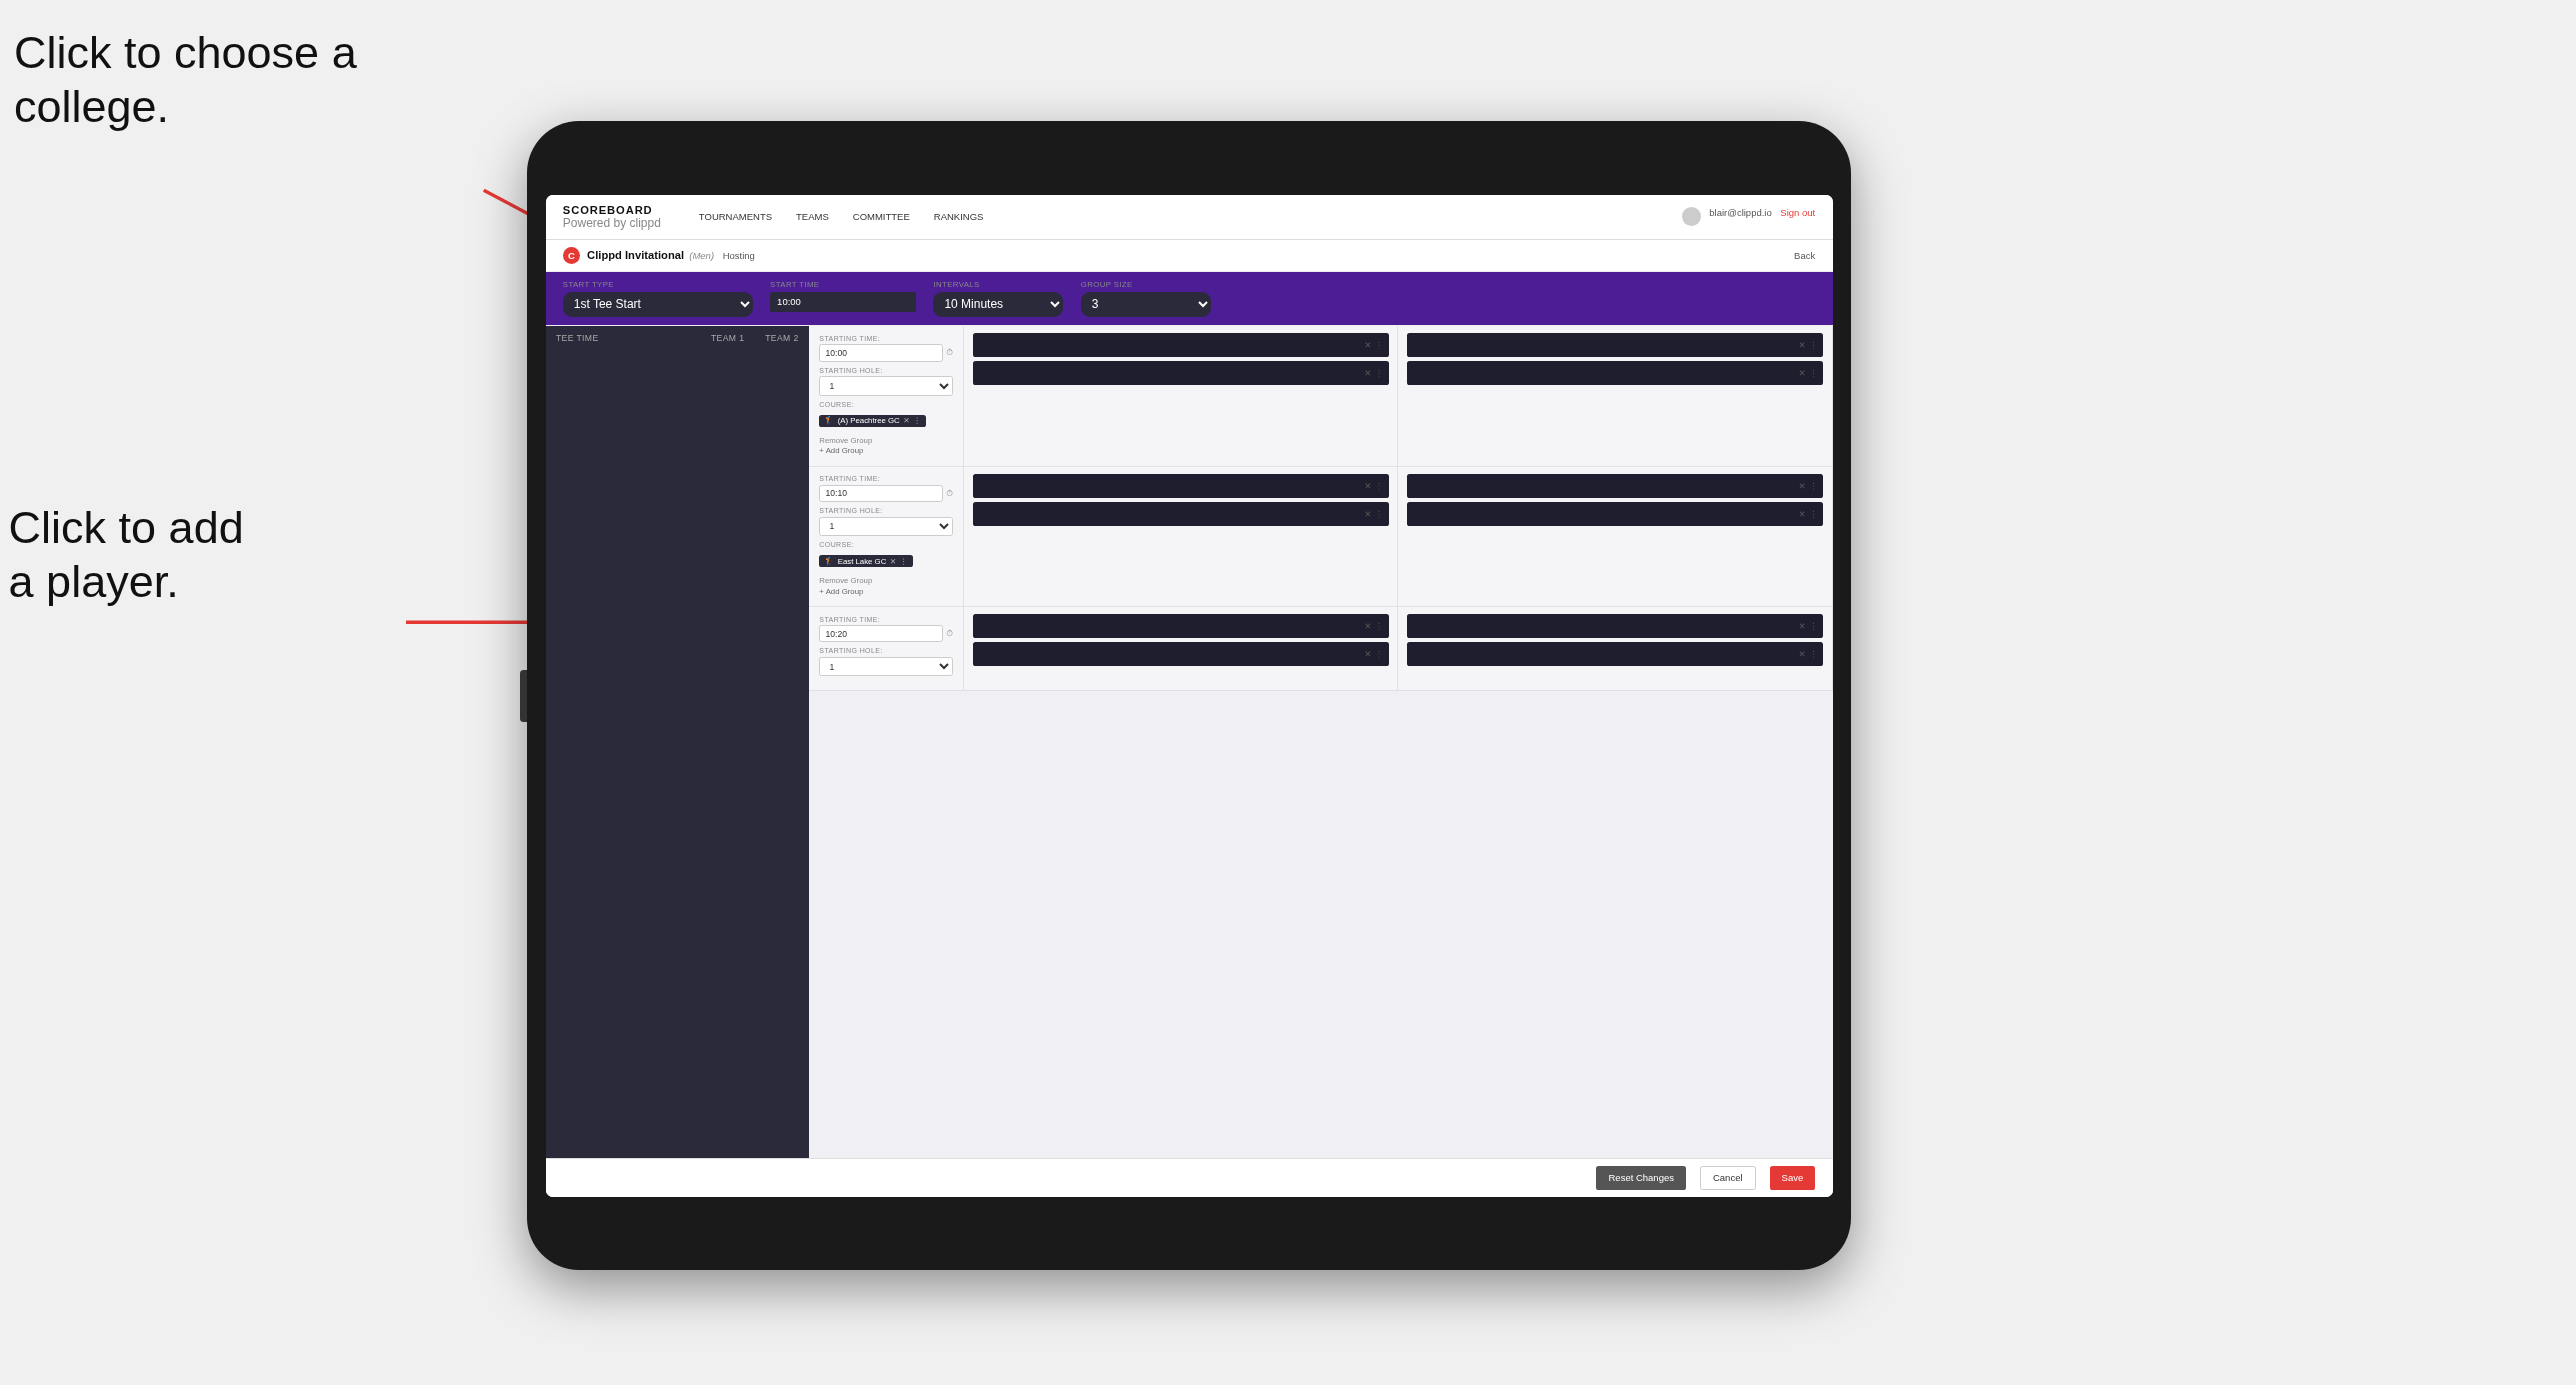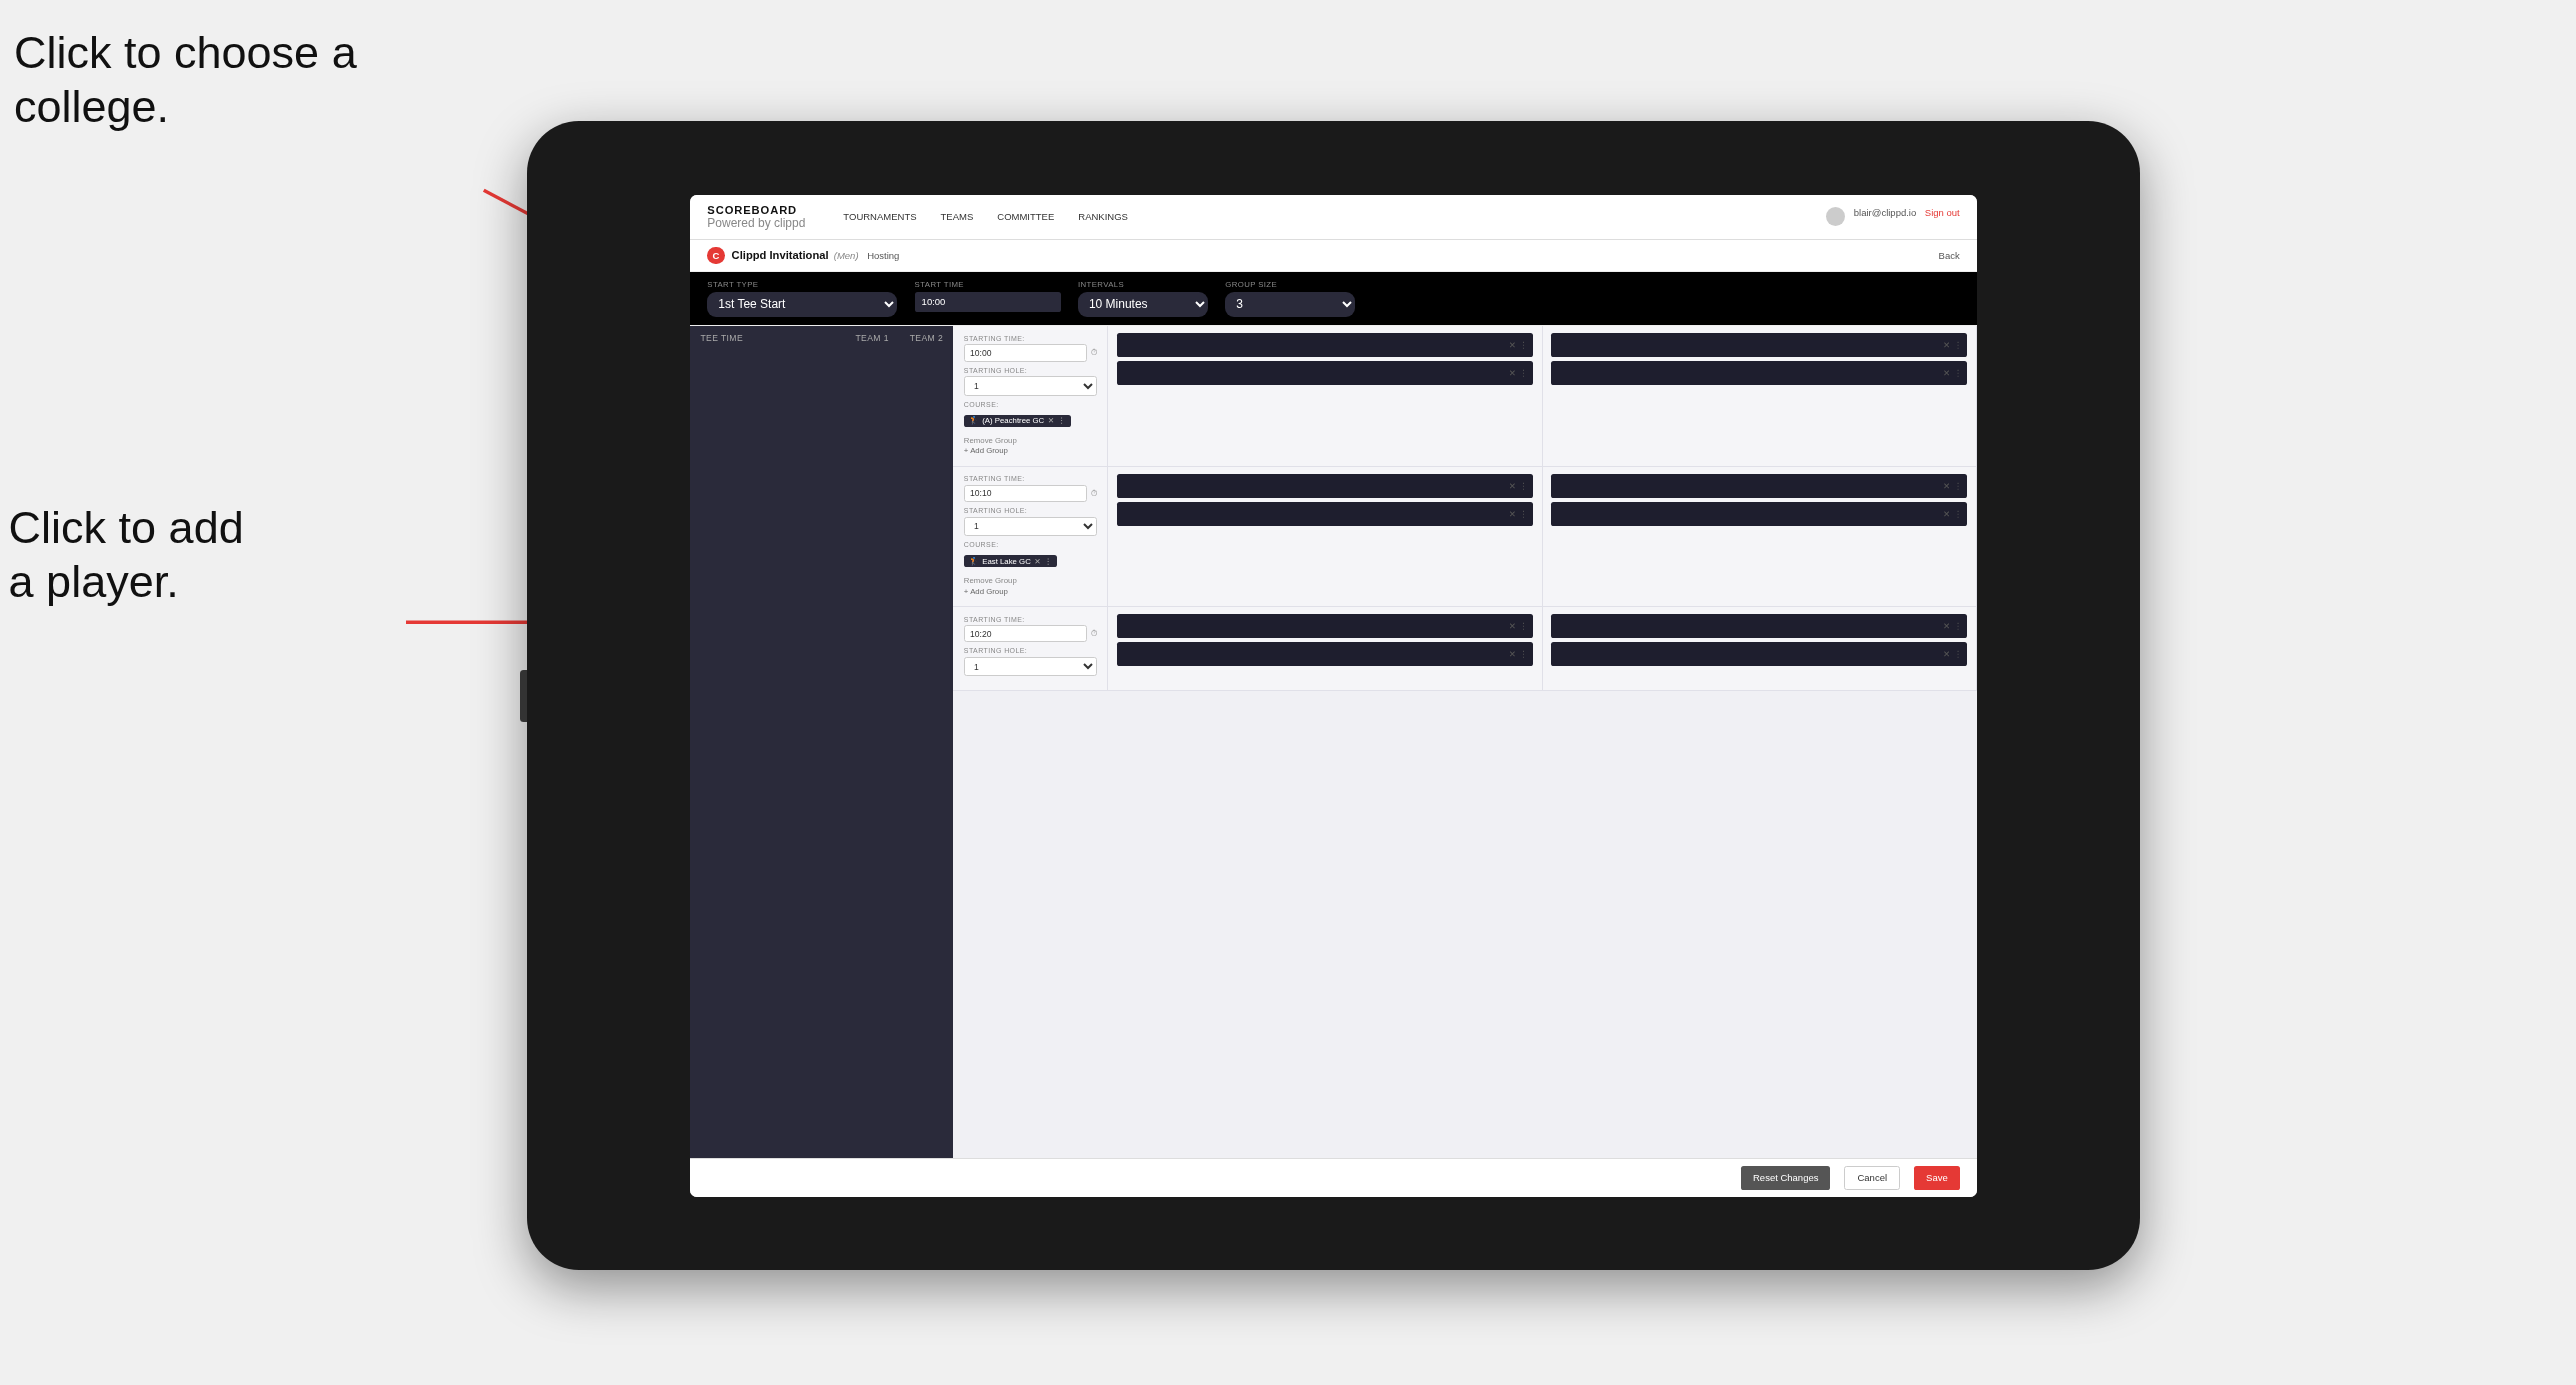--- a/index.html
+++ b/index.html
@@ -30,21 +30,21 @@
       width: 2576px;
       height: 1386px;
       pointer-events: none;
     }
 
     
     .tablet-frame {
       position: absolute;
       top: 121px;
       left: 527px;
-      width: 1613px;
+      width: 1324px;
       height: 1149px;
       background: #1a1a1a;
       border-radius: 52px;
       box-shadow: 0 17.3px 52px rgba(0,0,0,0.4);
       display: flex;
       align-items: center;
       justify-content: center;
     }
 
     .tablet-screen {
@@ -153,21 +153,21 @@
       font-size: 9.5px;
       color: #555;
       cursor: pointer;
     }
 
     
     .form-row {
       display: flex;
       padding: 8.6px 17.3px;
       gap: 17.3px;
-      background: #000000;
+      background: #4c1d95;
       border-bottom: 0.9px solid #eee;
       flex-shrink: 0;
     }
     .form-group {
       display: flex;
       flex-direction: column;
       gap: 2.6px;
       min-width: 130px;
     }
     .form-group.wide { min-width: 190px; }

